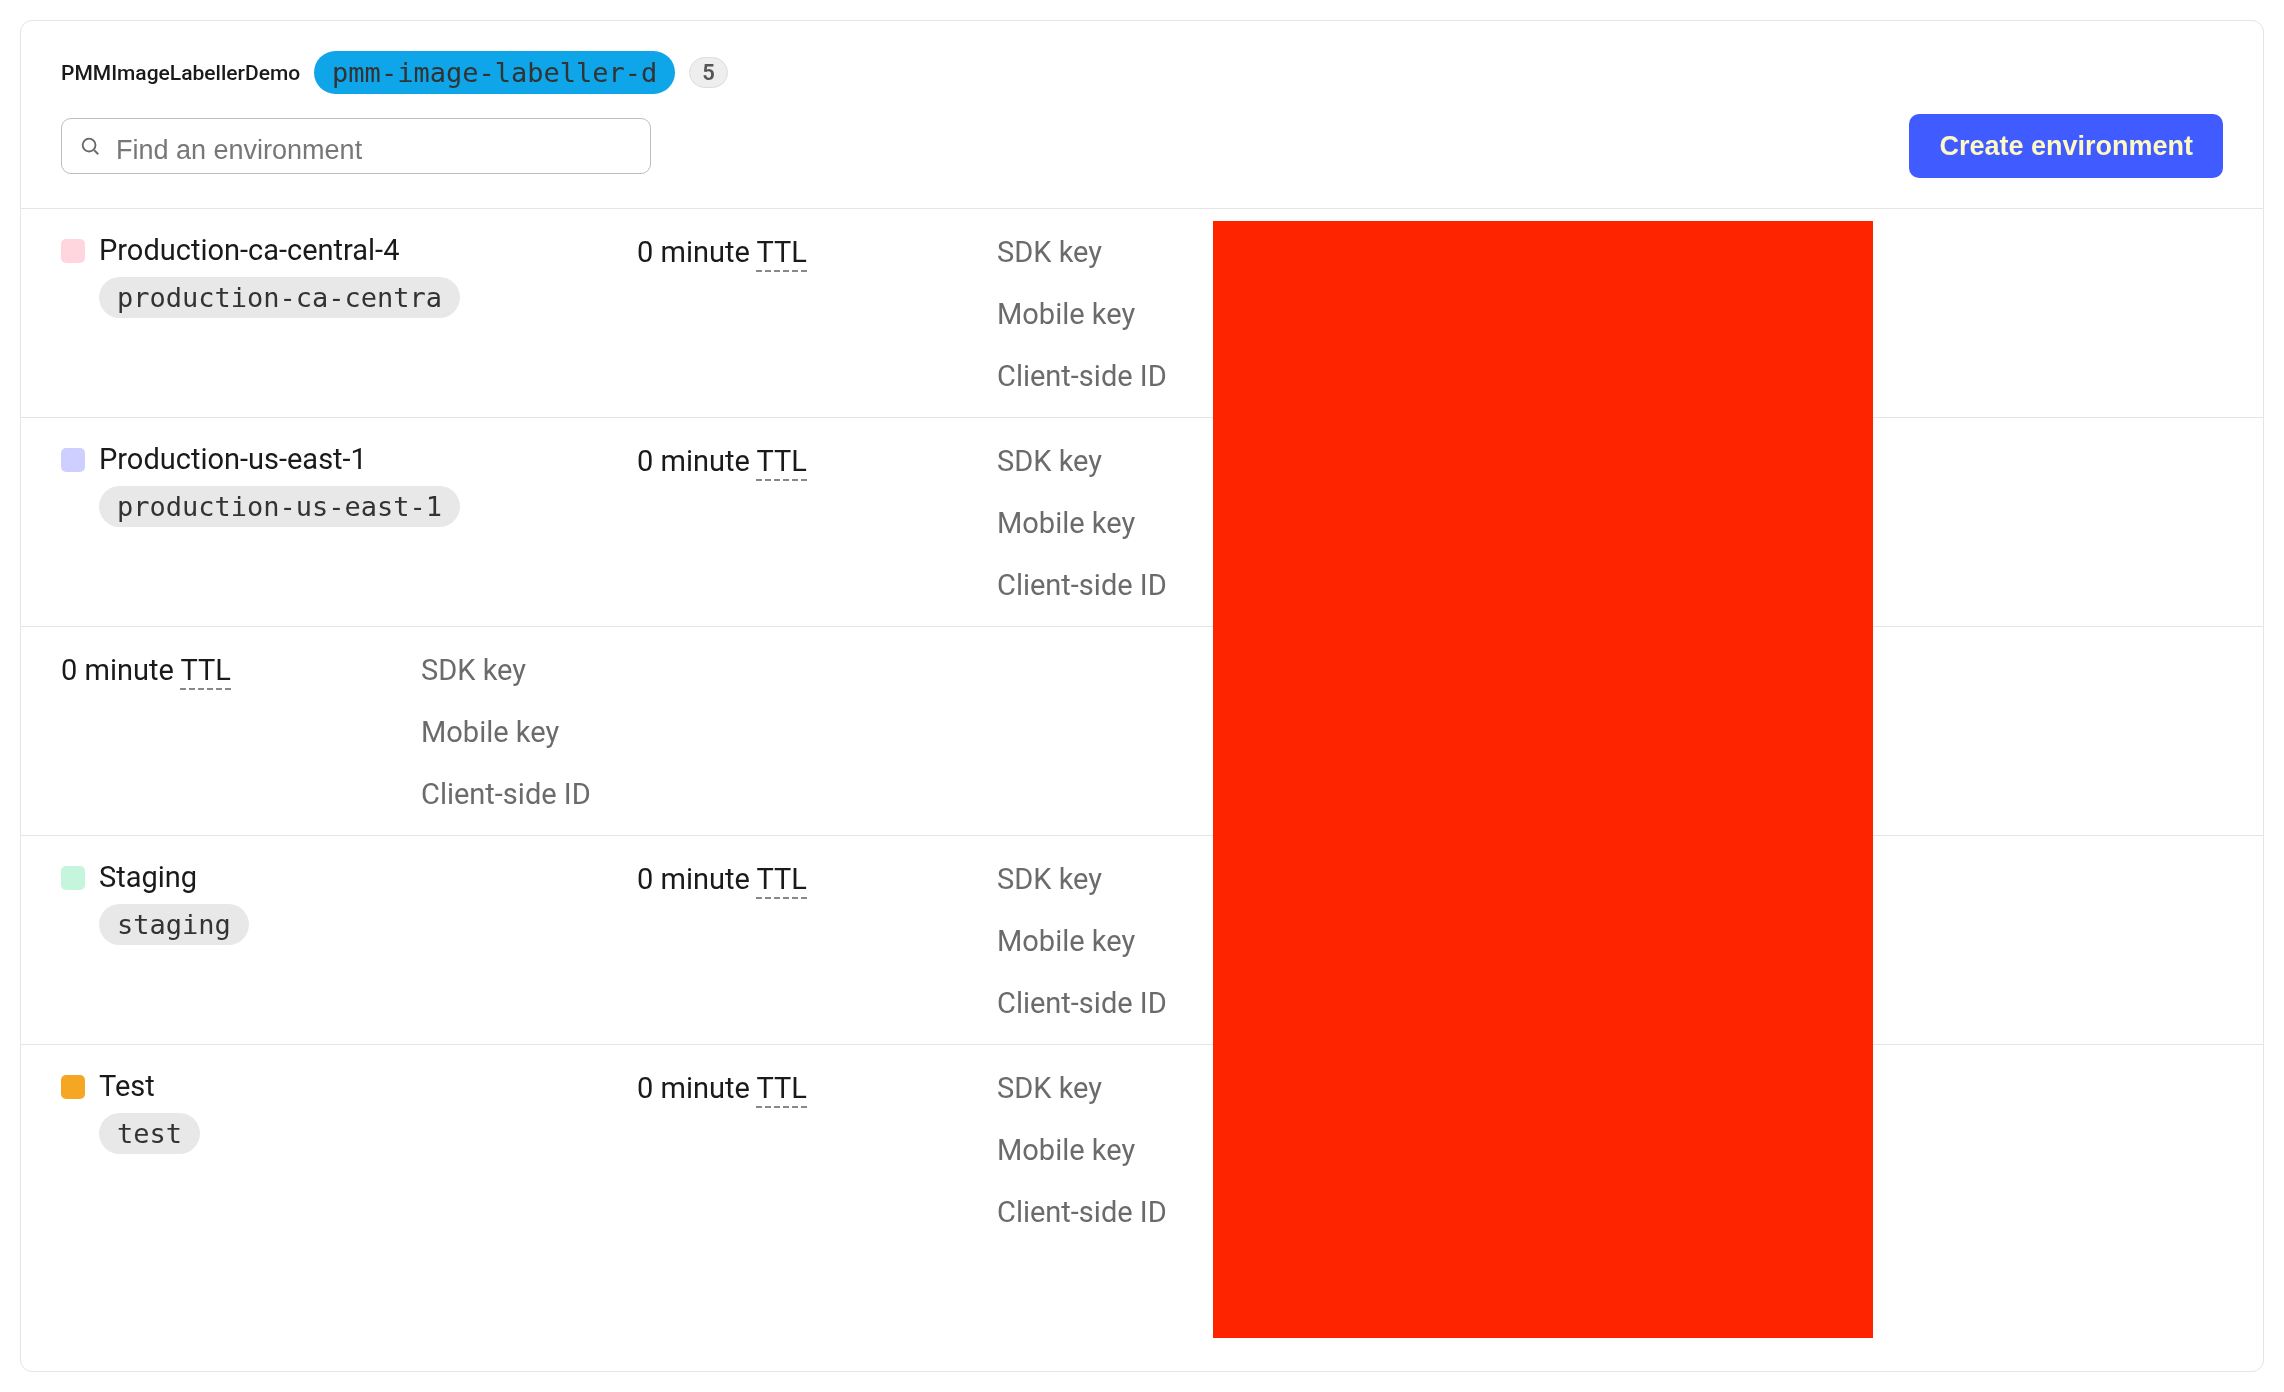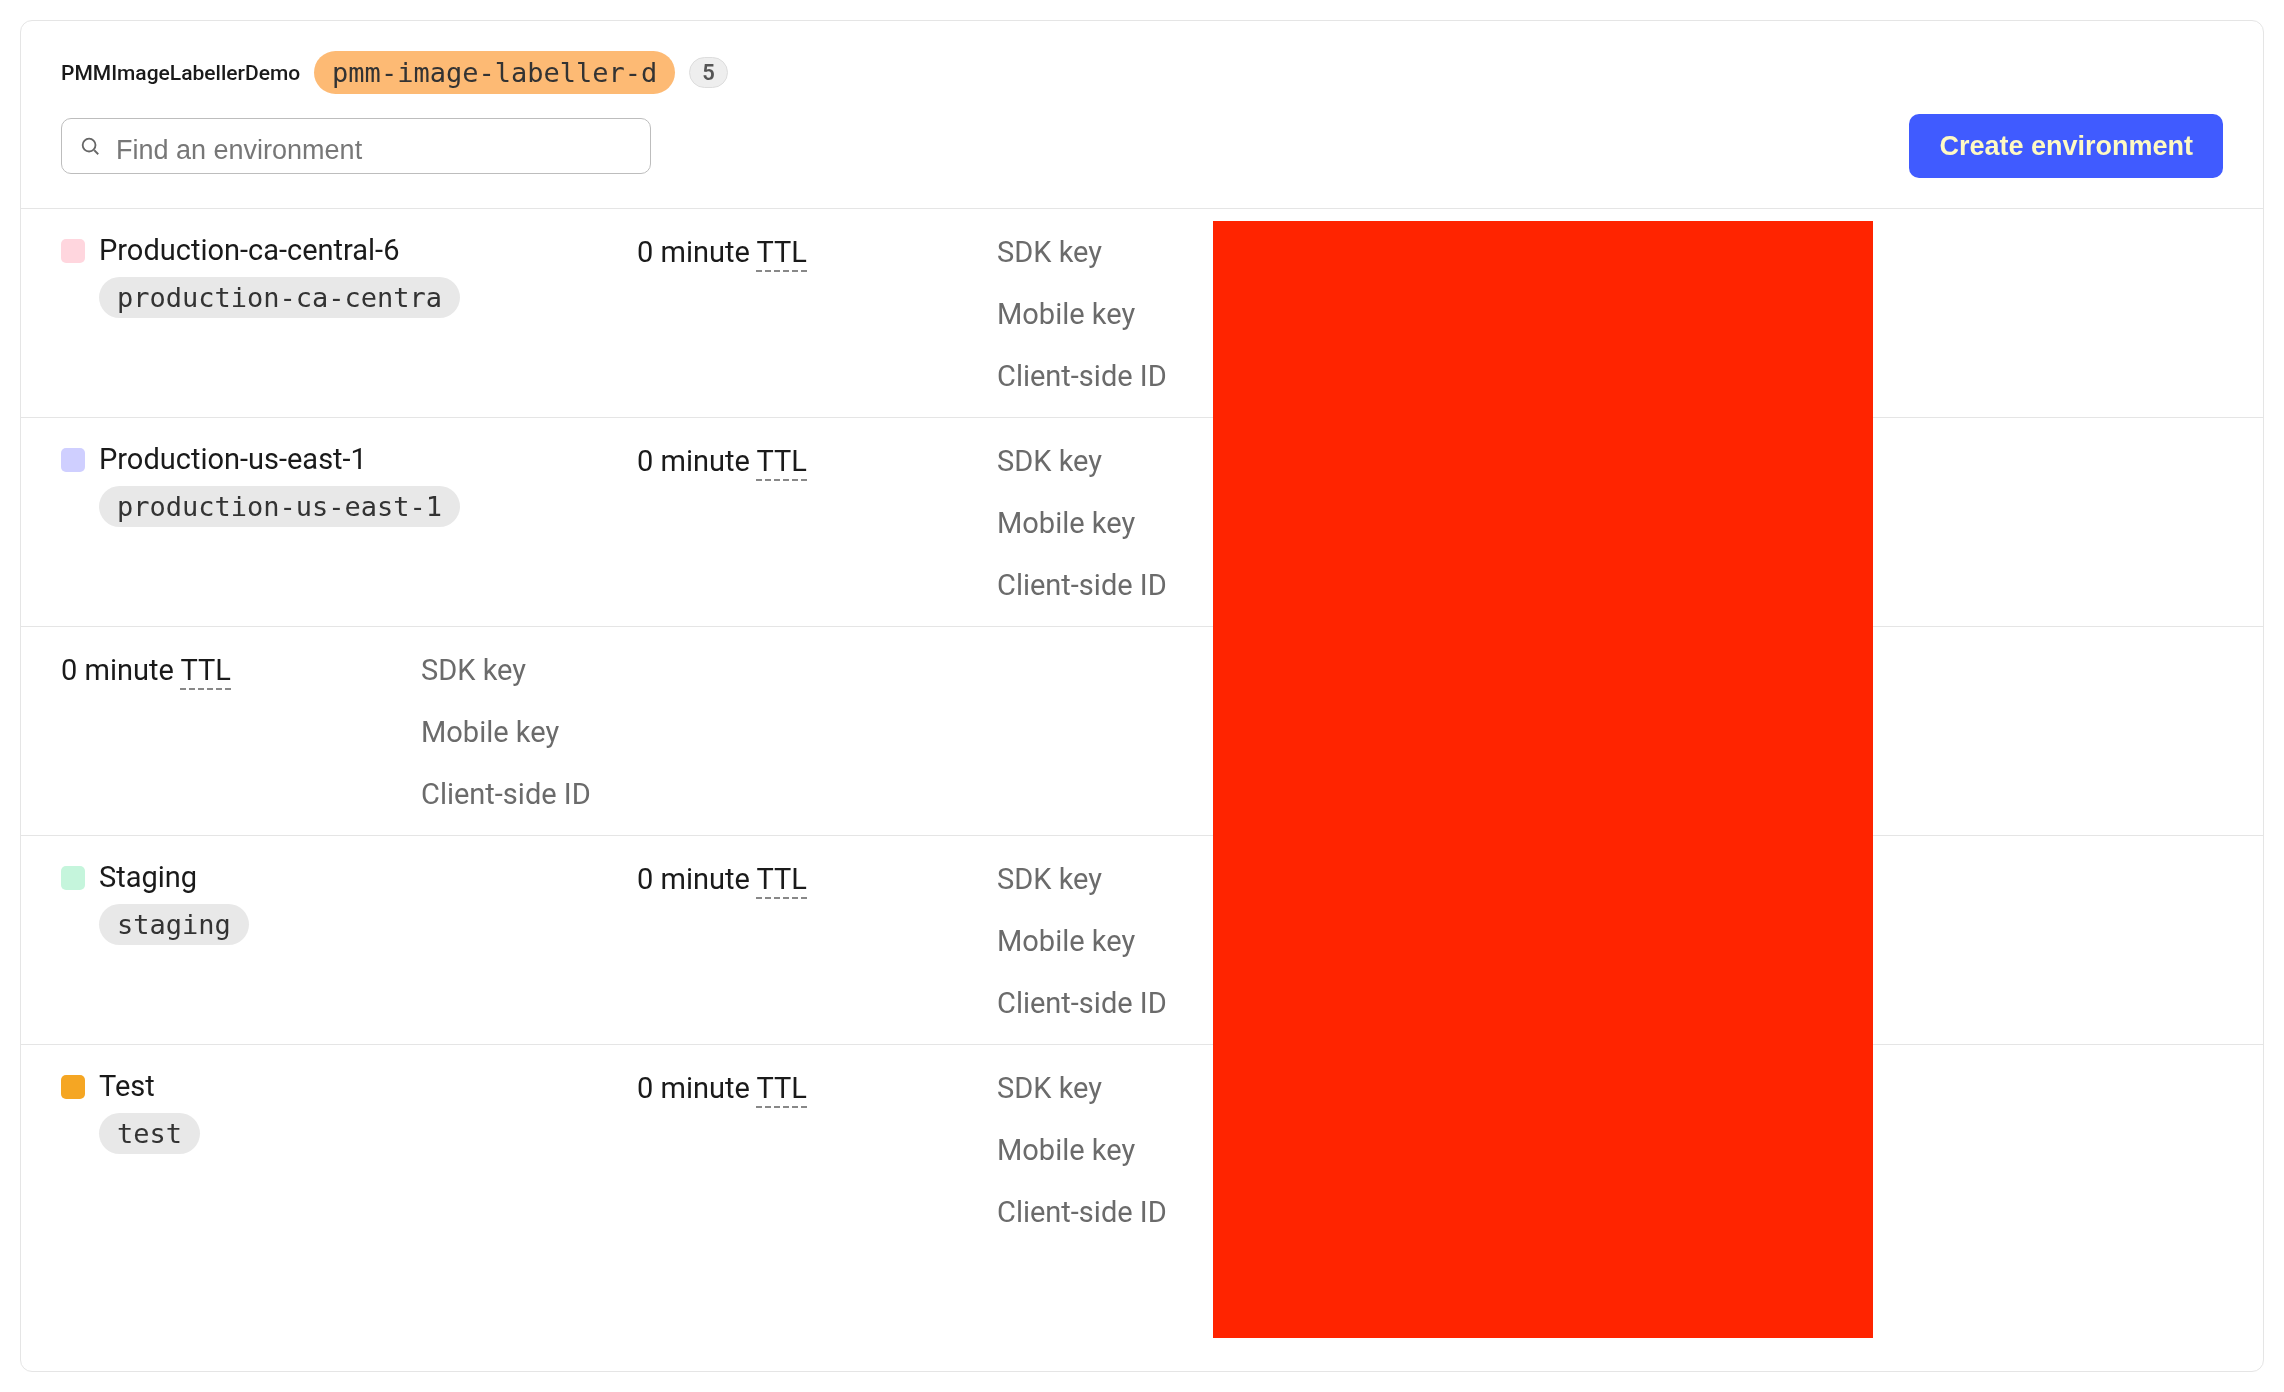--- a/index.html
+++ b/index.html
@@ -27,21 +27,21 @@
     align-items: center;
     gap: 14px;
     margin-bottom: 20px;
   }
   .project-title {
     font-size: 21px;
     font-weight: 500;
     color: #1a1a1a;
   }
   .slug-pill {
-    background: #fdba74;
+    background: #0ea5e9;
     color: #333;
     font-family: ui-monospace, SFMono-Regular, Menlo, Consolas, monospace;
     font-size: 27px;
     padding: 6px 18px;
     border-radius: 999px;
   }
   .count-pill {
     background: #eee;
     border: 1px solid #ddd;
     color: #555;
@@ -178,21 +178,21 @@
       </div>
       <button class="create-btn">Create environment</button>
     </div>
   </div>
 
   <div id="env-list">
       <div class="env-row">
     <div class="col-name">
       <span class="color-swatch" style="background:#ffd6de"></span>
       <div class="env-name-block">
-        <span class="env-name">Production-ca-central-6</span>
+        <span class="env-name">Production-ca-central-4</span>
         <span class="env-key-pill">production-ca-centra</span>
       </div>
     </div>
     <div class="col-ttl">
       <span>0 minute </span><span class="ttl-abbr">TTL</span>
     </div>
     <div class="col-keys">
       <span class="key-label">SDK key</span>
       <span class="key-label">Mobile key</span>
       <span class="key-label">Client-side ID</span>

